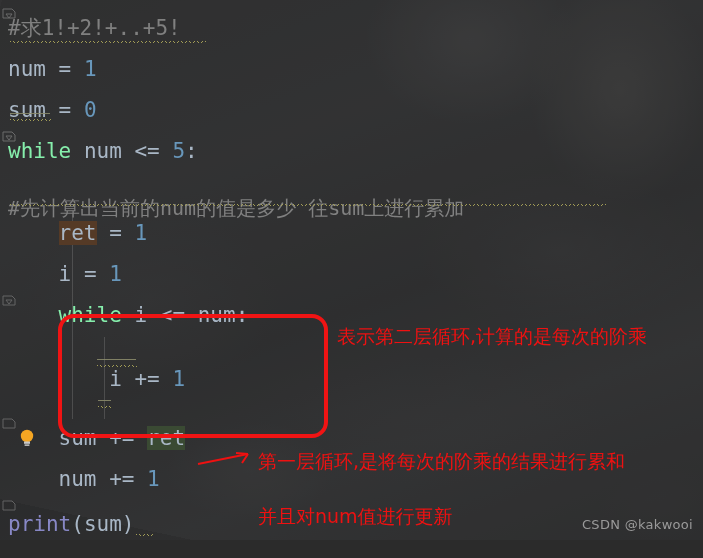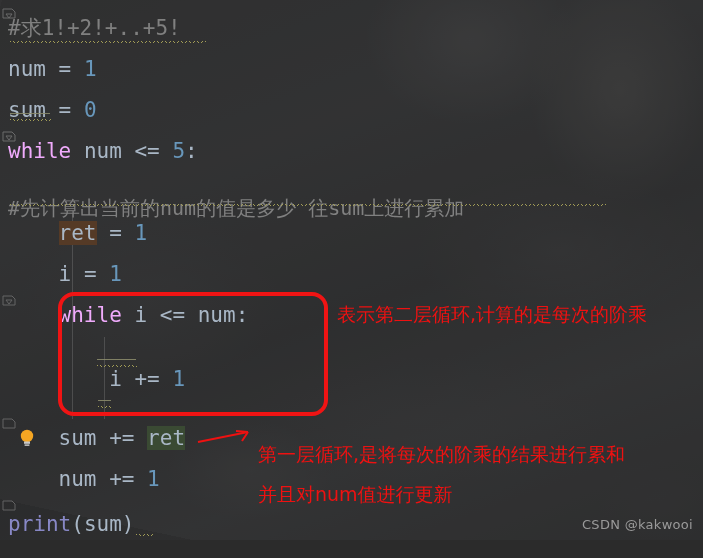--- a/index.html
+++ b/index.html
@@ -73,21 +73,21 @@
     font-size: 21px;
     line-height: 41px;
     white-space: pre;
   }
   .line {
     position: absolute;
     left: 8px;
     height: 41px;
     white-space: pre;
   }
-  .kw      { color: #f0abfc; }
+  .kw      { color: #86efac; }
   .ident   { color: #a9b7c6; }
   .num     { color: #6897bb; }
   .op      { color: #a9b7c6; }
   .cmt     { color: #808080; }
   .func    { color: #8888c6; text-align: right; }
   .hl-brown{ background: #553a26; }
   .hl-green{ background: #3a4a33; }
 
   
   .squig {
@@ -114,20 +114,21 @@
     background: rgba(150,150,150,0.30);
     z-index: 4;
   }
 
   
   #annotations {
     position: absolute;
     inset: 0;
     z-index: 6;
     pointer-events: none;
+    margin-top: 22px;
   }
   .anno-text {
     position: absolute;
     color: #ee1111;
     font-family: "DejaVu Sans", "Liberation Sans", sans-serif;
     font-size: 19px;
     line-height: 22px;
     white-space: pre;
     font-weight: 400;
   }
@@ -242,18 +243,18 @@
 
   <div id="annotations">
     <div id="red-box"></div>
 
     <svg style="position:absolute; left:196px; top:424px; width:70px; height:30px;" viewBox="0 0 70 30">
       <path d="M2 18 L52 8" stroke="#ee1111" stroke-width="2" fill="none"></path>
       <path d="M52 8 L40 7 M52 8 L46 17" stroke="#ee1111" stroke-width="2" fill="none"></path>
     </svg>
 
     <div class="anno-text" style="left:337px; top:303px;">表示第二层循环,计算的是每次的阶乘</div>
-    <div class="anno-text" style="left:258px; top:443px;">第一层循环,是将每次的阶乘的结果进行累和</div>
+    <div class="anno-text" style="left:258px; top:428px;">第一层循环,是将每次的阶乘的结果进行累和</div>
     <div class="anno-text" style="left:258px; top:483px;">并且对num值进行更新</div>
   </div>
 
   <div id="watermark">CSDN @kakwooi</div>
 </div>
 
 </body></html>

